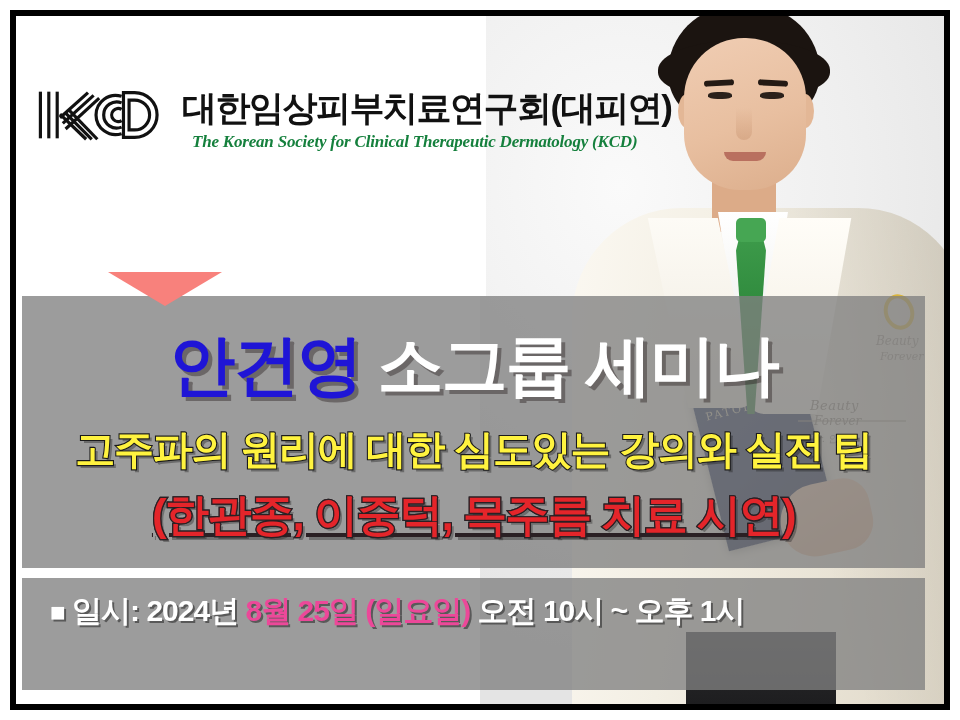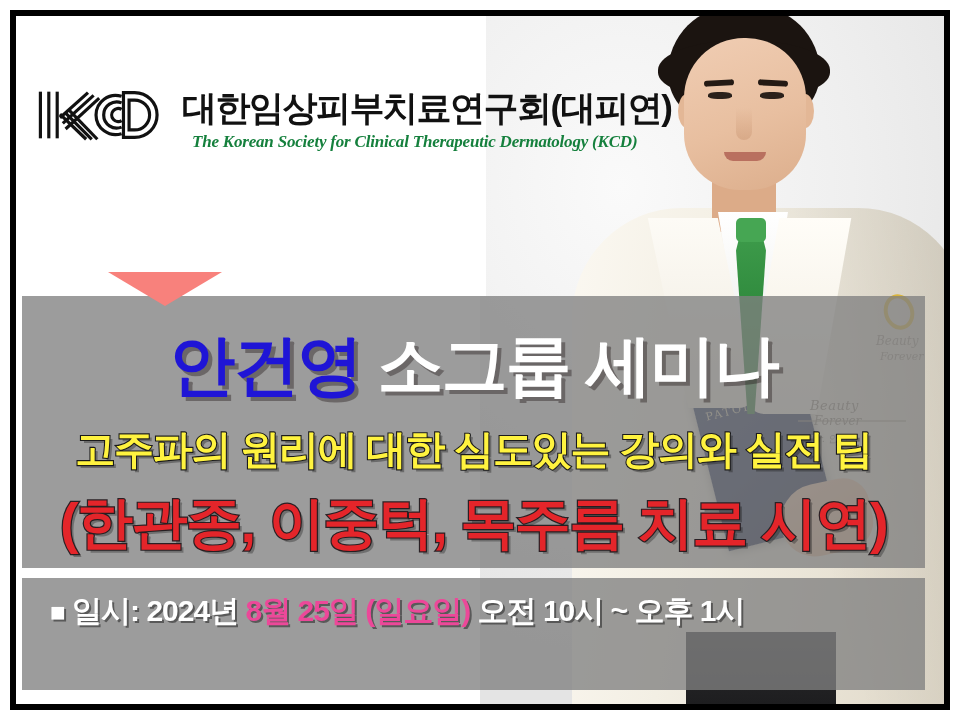--- a/index.html
+++ b/index.html
@@ -264,25 +264,26 @@
     text-align:center; white-space:nowrap;
     font-size:40px; font-weight:bold; letter-spacing:-1.2px;
     color:#fff33f;
     -webkit-text-stroke:2.2px #1a1a1a;
     paint-order:stroke fill;
     text-shadow:3px 3px 0 rgba(30,30,30,.38);
   }
   .title-sub2 {
     position:absolute; left:0; top:190px; width:100%;
     text-align:center; white-space:nowrap;
-    font-size:56px; font-weight:bold; letter-spacing:-1.5px;
+    font-size:44px; font-weight:bold; letter-spacing:-1.5px;
     color:#e4252a;
     -webkit-text-stroke:2.4px #2a2024;
     paint-order:stroke fill;
     text-shadow:3px 3px 0 rgba(30,30,30,.35);
+    text-decoration:underline;
   }
 
   
   .info-line {
     position:absolute; left:28px;
     white-space:nowrap;
     font-size:30px; font-weight:bold; letter-spacing:-1px;
   }
   .info-line.l1 { top:13px; }
   .info-line.l2 { top:63px; }

